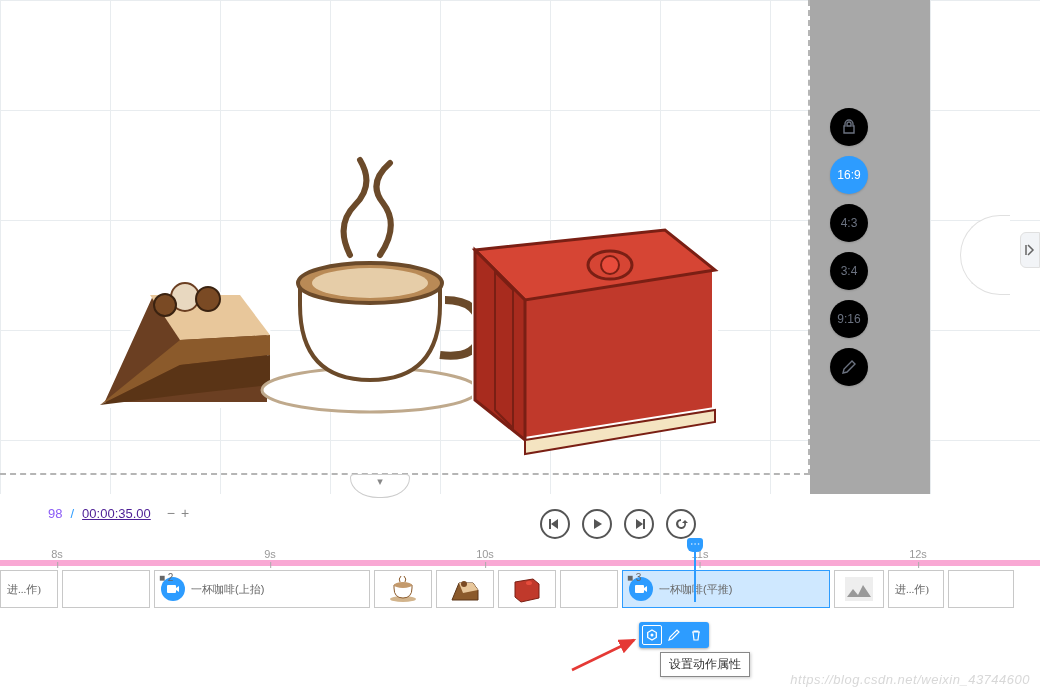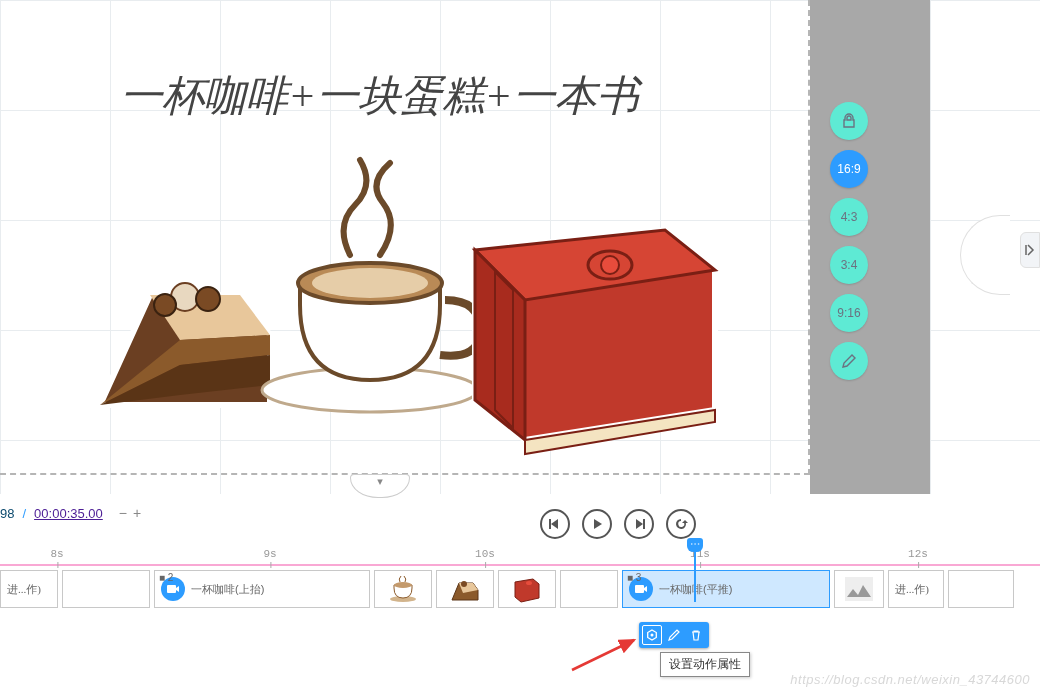--- a/index.html
+++ b/index.html
@@ -22,43 +22,43 @@
 
 
 .art { position: absolute; }
 .cake { left: 90px; top: 255px; width: 190px; height: 170px; }
 .cup { left: 255px; top: 155px; width: 230px; height: 260px; }
 .book { left: 445px; top: 210px; width: 290px; height: 260px; }
 .tab-handle { position: absolute; left: 350px; top: 474px; width: 60px; height: 24px; background: #fff; border: 1px solid #ccc; border-radius: 4px 4px 28px 28px / 4px 4px 20px 20px; text-align: center; line-height: 12px; color: #888; }
 .tab-handle::after { content: "▾"; font-size: 11px; color: #888; }
 
 
-.ratio-col { position: absolute; left: 830px; top: 102px; display: flex; flex-direction: column; gap: 10px; }
-.ratio-btn { width: 38px; height: 38px; border-radius: 50%; background: #5eead4; border: none; display: flex; align-items: center; justify-content: center; font-size: 12px; color: #6b7280; cursor: pointer; box-shadow: 0 1px 2px rgba(0,0,0,.15); }
+.ratio-col { position: absolute; left: 830px; top: 108px; display: flex; flex-direction: column; gap: 10px; }
+.ratio-btn { width: 38px; height: 38px; border-radius: 50%; background: #000000; border: none; display: flex; align-items: center; justify-content: center; font-size: 12px; color: #6b7280; cursor: pointer; box-shadow: 0 1px 2px rgba(0,0,0,.15); }
 .ratio-btn.active { background: #2d9cff; color: #fff; }
 
 .right-expand { position: absolute; left: 1020px; top: 232px; width: 20px; height: 36px; background: #f2f4f7; border-radius: 6px 0 0 6px; display: flex; align-items: center; justify-content: center; color: #666; cursor: pointer; border: 1px solid #e0e0e0; }
 
 
 .side-bump { position: absolute; left: 960px; top: 215px; width: 50px; height: 80px; background: #fff; border: 1px solid #e0e0e0; border-right: none; border-radius: 40px 0 0 40px; }
 
 
 .control-bar { position: absolute; left: 0; top: 505px; width: 1040px; height: 40px; display: flex; align-items: center; }
 .time-info { position: absolute; left: 0; top: 0; display: flex; align-items: center; gap: 8px; font-size: 13px; color: #2d9cff; }
-.time-info .frame { color: #0c4a6e; }
+.time-info .frame { color: #8b5cf6; margin-left: 48px; }
 .time-info .total { text-decoration: underline; color: #4c1d95; }
 .zoom { color: #888; margin-left: 8px; display: flex; gap: 6px; }
 .zoom span { cursor: pointer; font-size: 14px; }
 .playbar { position: absolute; left: 540px; top: 4px; display: flex; gap: 12px; }
 .pbtn { width: 30px; height: 30px; border-radius: 50%; border: 2px solid #555; background: transparent; display: flex; align-items: center; justify-content: center; cursor: pointer; color: #555; }
 .pbtn svg { width: 14px; height: 14px; }
 
 
 .timeline { position: absolute; left: 0; top: 548px; width: 1040px; height: 110px; }
-.ruler { position: relative; height: 18px; border-bottom: 2px solid #f9a8d4; font-family: Liberation Mono, monospace; }
+.ruler { position: relative; height: 18px; border-bottom: 6px solid #f9a8d4; }
 .ruler .tick { position: absolute; top: 0; font-size: 11px; color: #999; transform: translateX(-50%); }
 .ruler .tick::after { content: ""; position: absolute; left: 50%; top: 14px; width: 1px; height: 6px; background: #aaa; }
 
 .track { position: relative; height: 46px; display: flex; gap: 4px; padding-left: 0; padding-top: 4px; }
 .clip { position: relative; height: 38px; border: 1px solid #c8c8c8; background: #fff; display: flex; align-items: center; font-size: 11px; color: #666; white-space: nowrap; overflow: hidden; }
 .clip-text { padding: 0 6px; font-family: Liberation Serif, serif; }
 .cam-clip { background: #fff; display: flex; align-items: center; gap: 6px; padding: 0 6px; }
 .cam-icon { width: 24px; height: 24px; border-radius: 50%; background: #2d9cff; color: #fff; display: flex; align-items: center; justify-content: center; font-size: 12px; }
 .cam-label { position: absolute; left: 4px; top: 1px; font-size: 10px; color: #666; display: flex; align-items: center; gap: 2px; }
 .clip.selected { background: #cfe8ff; border: 1px solid #2d9cff; }
@@ -80,21 +80,20 @@
 </style>
 </head>
 <body>
 
 <div class="canvas-area">
   <div class="canvas-grid"></div>
   <div class="canvas-dark"></div>
   <div class="canvas-dark-right"></div>
   <div class="dashed-border"></div>
 
-  <div class="canvas-text">一杯咖啡+一块蛋糕+一本书</div>
 
   <div class="art cake">
     <svg viewBox="0 0 190 170">
       <path d="M10 150 L60 40 L150 40 L180 80 L180 150 Z" fill="#6b3f22" stroke="#fff" stroke-width="6"></path>
       <path d="M60 40 L150 40 L180 80 L90 85 Z" fill="#e8c79b"></path>
       <path d="M10 150 L90 85 L180 80 L180 100 L90 110 Z" fill="#8b5a2b"></path>
       <path d="M10 150 L90 110 L180 100 L180 130 L90 140 Z" fill="#5a3416"></path>
       <circle cx="95" cy="42" r="14" fill="#e8d8c0" stroke="#6b3f22" stroke-width="2"></circle>
       <circle cx="118" cy="44" r="12" fill="#7a4a24" stroke="#3a2210" stroke-width="2"></circle>
       <circle cx="75" cy="50" r="11" fill="#7a4a24" stroke="#3a2210" stroke-width="2"></circle>

